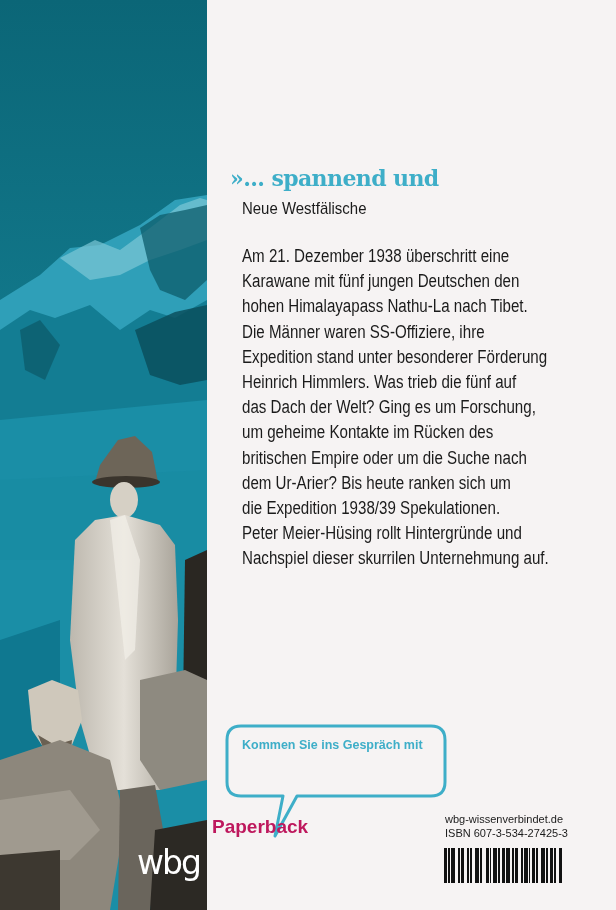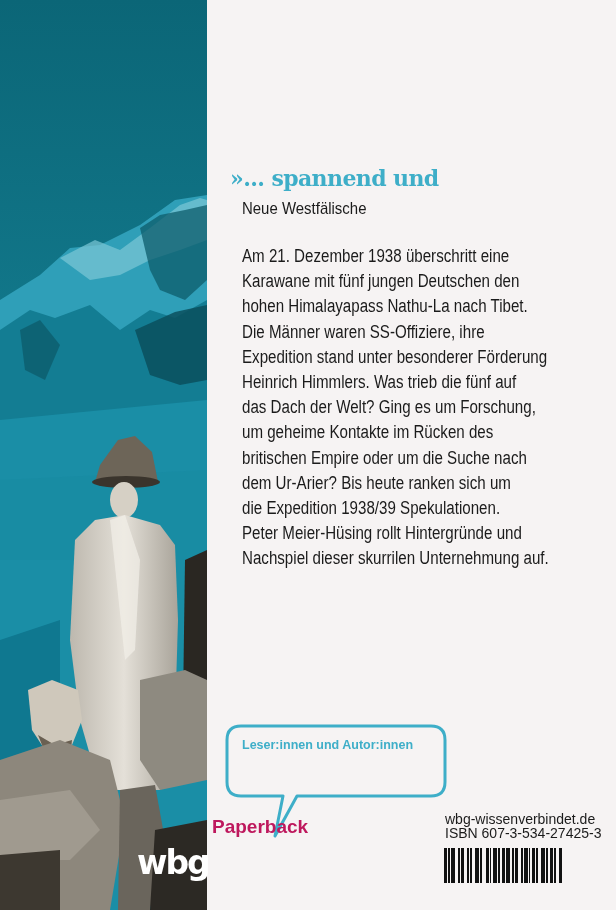--- a/index.html
+++ b/index.html
@@ -71,37 +71,37 @@
       line-height: 15.5px;
       color: #3eaec8;
       letter-spacing: 0px;
     }
     .bubble-text .line { display: block; white-space: nowrap; }
 
     
     .imprint {
       position: absolute; left: 445px; top: 812px;
       font-family: "Liberation Sans", sans-serif;
-      font-size: 14px;
+      font-size: 11px;
       line-height: 14px;
       color: #1b1b1b;
     }
     .imprint .line { display: block; white-space: nowrap; }
     .barcode {
       position: absolute; left: 444px; top: 848px;
       width: 130px; height: 35px;
       display: flex; align-items: stretch;
     }
     .barcode span { display: block; height: 100%; }
 
     
     .logo-wbg {
       position: absolute; left: 137px; top: 846px;
       font-family: "DejaVu Sans", sans-serif;
-      font-weight: bold;
+      font-weight: normal;
       font-size: 33px;
       line-height: 33px;
       color: #ffffff;
       letter-spacing: -2px;
     }
     .logo-paperback {
       position: absolute; left: 212px; top: 816px;
       font-family: "Liberation Sans", sans-serif;
       font-weight: bold;
       font-size: 19px;
@@ -180,21 +180,21 @@
   <span class="line">dem Ur-Arier? Bis heute ranken sich um</span>
   <span class="line">die Expedition 1938/39 Spekulationen.</span>
   <span class="line">Peter Meier-Hüsing rollt Hintergründe und</span>
   <span class="line">Nachspiel dieser skurrilen Unternehmung auf.</span>
 </div>
 
 <svg class="bubble-svg" width="230" height="120" viewBox="0 0 230 120">
   <path d="M16 2 H206 Q220 2 220 16 V58 Q220 72 206 72 H72 L50 112 L58 72 H16 Q2 72 2 58 V16 Q2 2 16 2 Z" fill="none" stroke="#3eaec8" stroke-width="3" stroke-linejoin="round"></path>
 </svg>
 <div class="bubble-text">
-  <span class="line">Leser:innen und Autor:innen</span>
+  <span class="line">Kommen Sie ins Gespräch mit</span>
 </div>
 
 <div class="imprint">
   <span class="line">wbg-wissenverbindet.de</span>
   <span class="line">ISBN 607-3-534-27425-3</span>
 </div>
 <div class="barcode">
   <span style="width:3px;background:#111"></span>
     <span style="width:1px"></span>
   <span style="width:2px;background:#111"></span>

